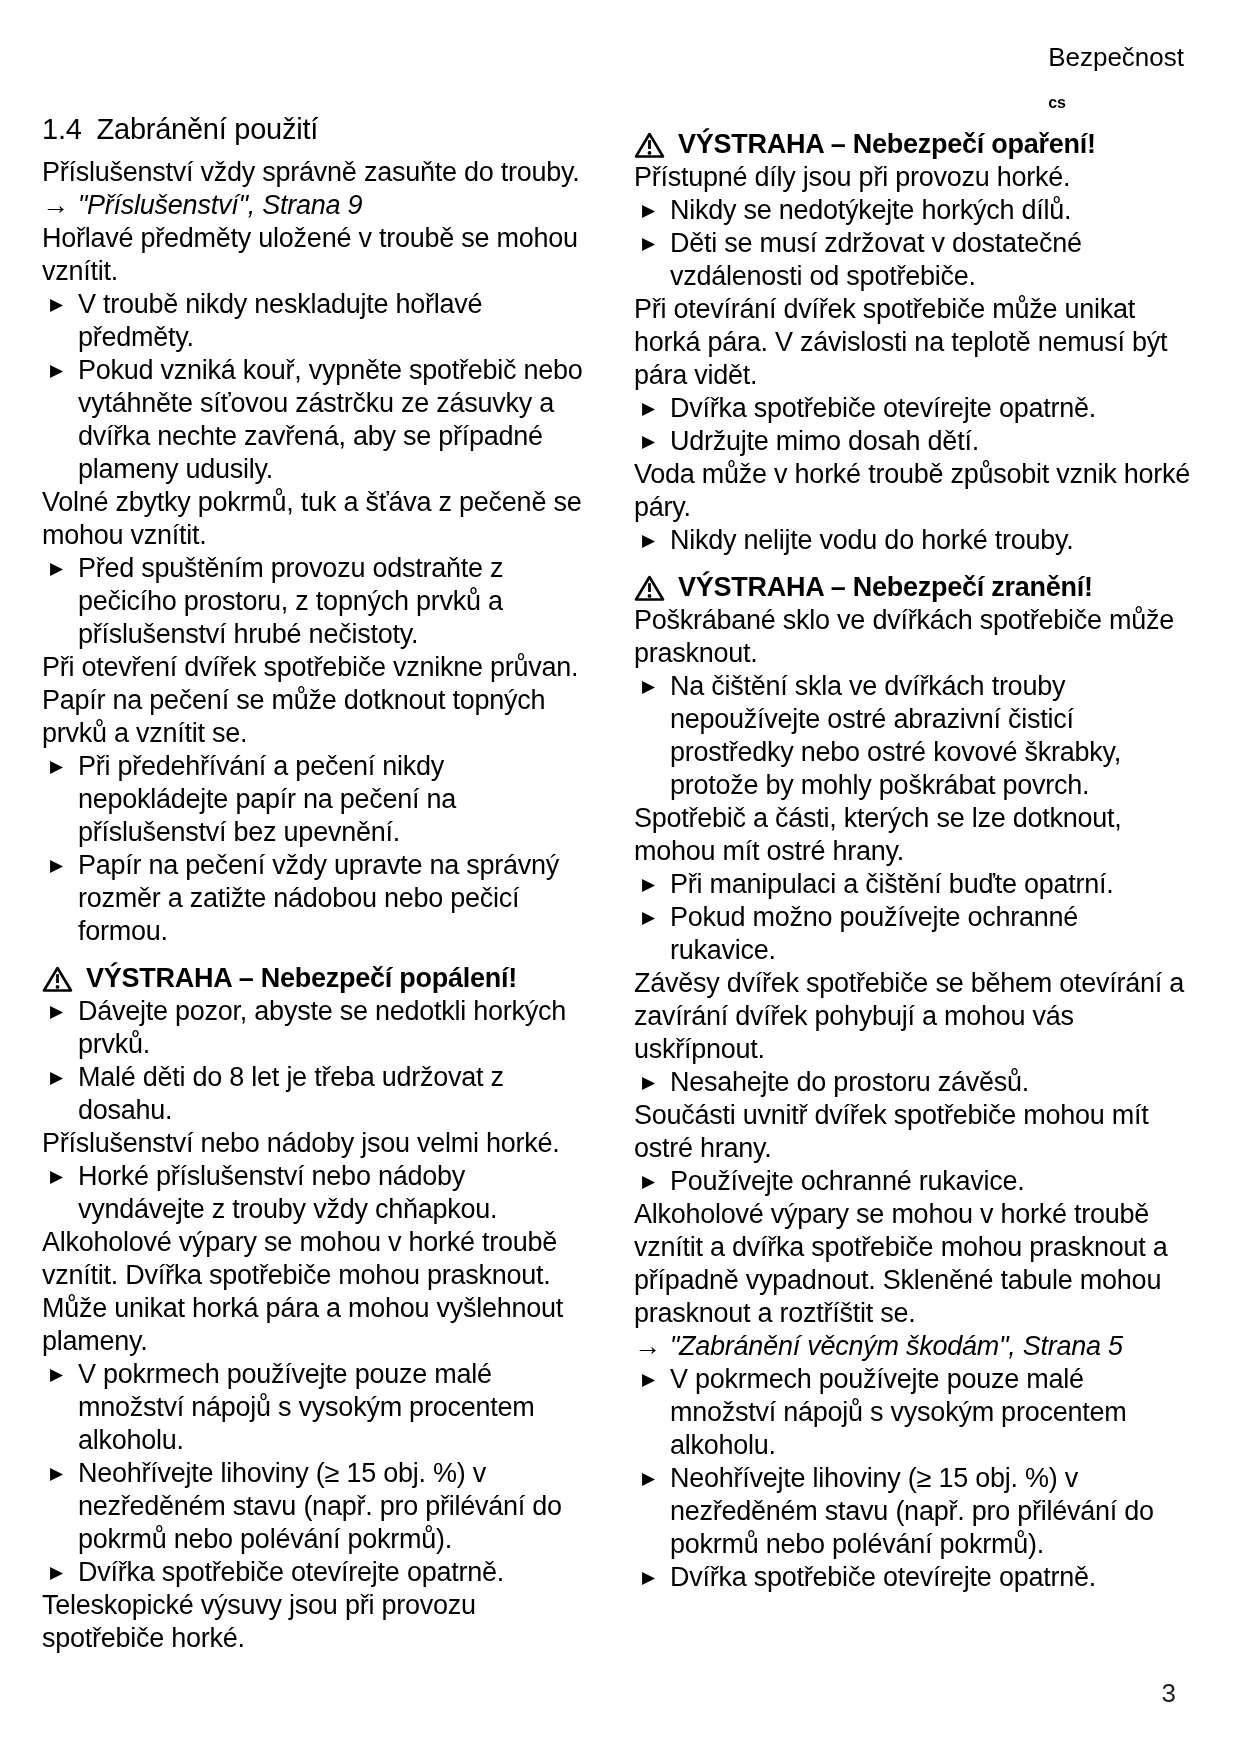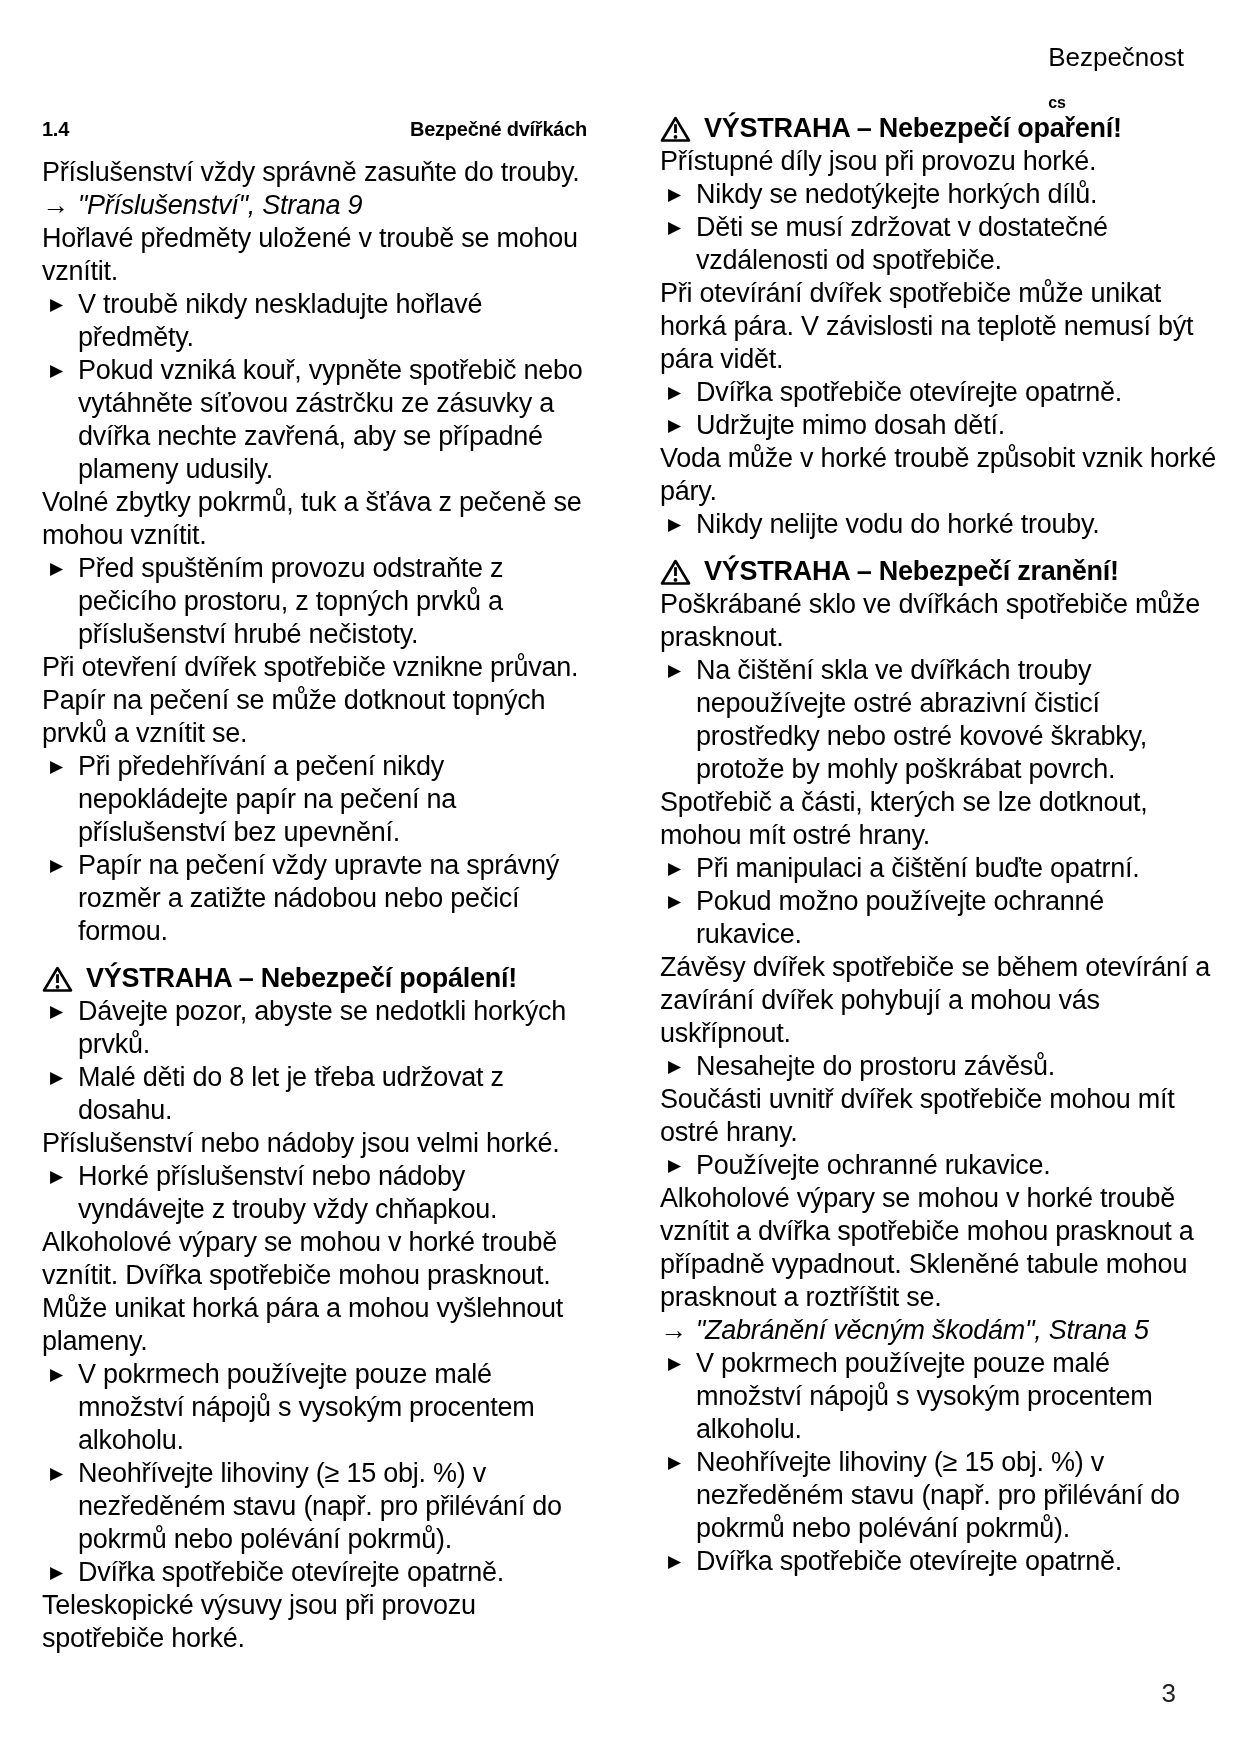--- a/index.html
+++ b/index.html
@@ -30,29 +30,28 @@
   .header-lang { font-weight: 700; font-size: 16px; }
 
   .column {
     position: absolute;
     top: 110px;
     font-size: 27px;
     line-height: 33px;
     letter-spacing: -0.25px;
   }
   .column-left  { left: 42px;  width: 545px; }
-  .column-right { left: 660px; width: 557px; }
+  .column-right { left: 634px; width: 557px; margin-top: 16px; }
 
   .section-heading {
     margin: 0 0 8px 0;
-    font-size: 20px;
+    font-size: 29px;
     line-height: 38px;
-    font-weight: 700;
+    font-weight: 400;
     display: flex;
-    justify-content: space-between;
   }
   .heading-number { margin-right: 15px; }
 
   .warning-heading {
     display: flex;
     align-items: center;
     gap: 13px;
     font-weight: 700;
     margin: 14px 0 0 0;
   }
@@ -88,21 +87,21 @@
 <body>
 
 <div class="page-header">
   <span class="header-section">Bezpečnost</span>
   <span class="header-lang">cs</span>
 </div>
 
 <div class="column column-left">
     <h2 class="section-heading">
       <span class="heading-number">1.4</span>
-      <span class="heading-title">Bezpečné dvířkách</span>
+      <span class="heading-title">Zabránění použití</span>
     </h2>
     <p class="paragraph">Příslušenství vždy správně zasuňte do trouby.</p>
     <p class="cross-reference"><span class="ref-arrow">→</span><span class="ref-text">"Příslušenství", Strana 9</span></p>
     <p class="paragraph">Hořlavé předměty uložené v troubě se mohou vznítit.</p>
     <div class="bullet-item">
       <span class="bullet-marker">▶</span>
       <span class="bullet-text">V troubě nikdy neskladujte hořlavé předměty.</span>
     </div>
     <div class="bullet-item">
       <span class="bullet-marker">▶</span>

